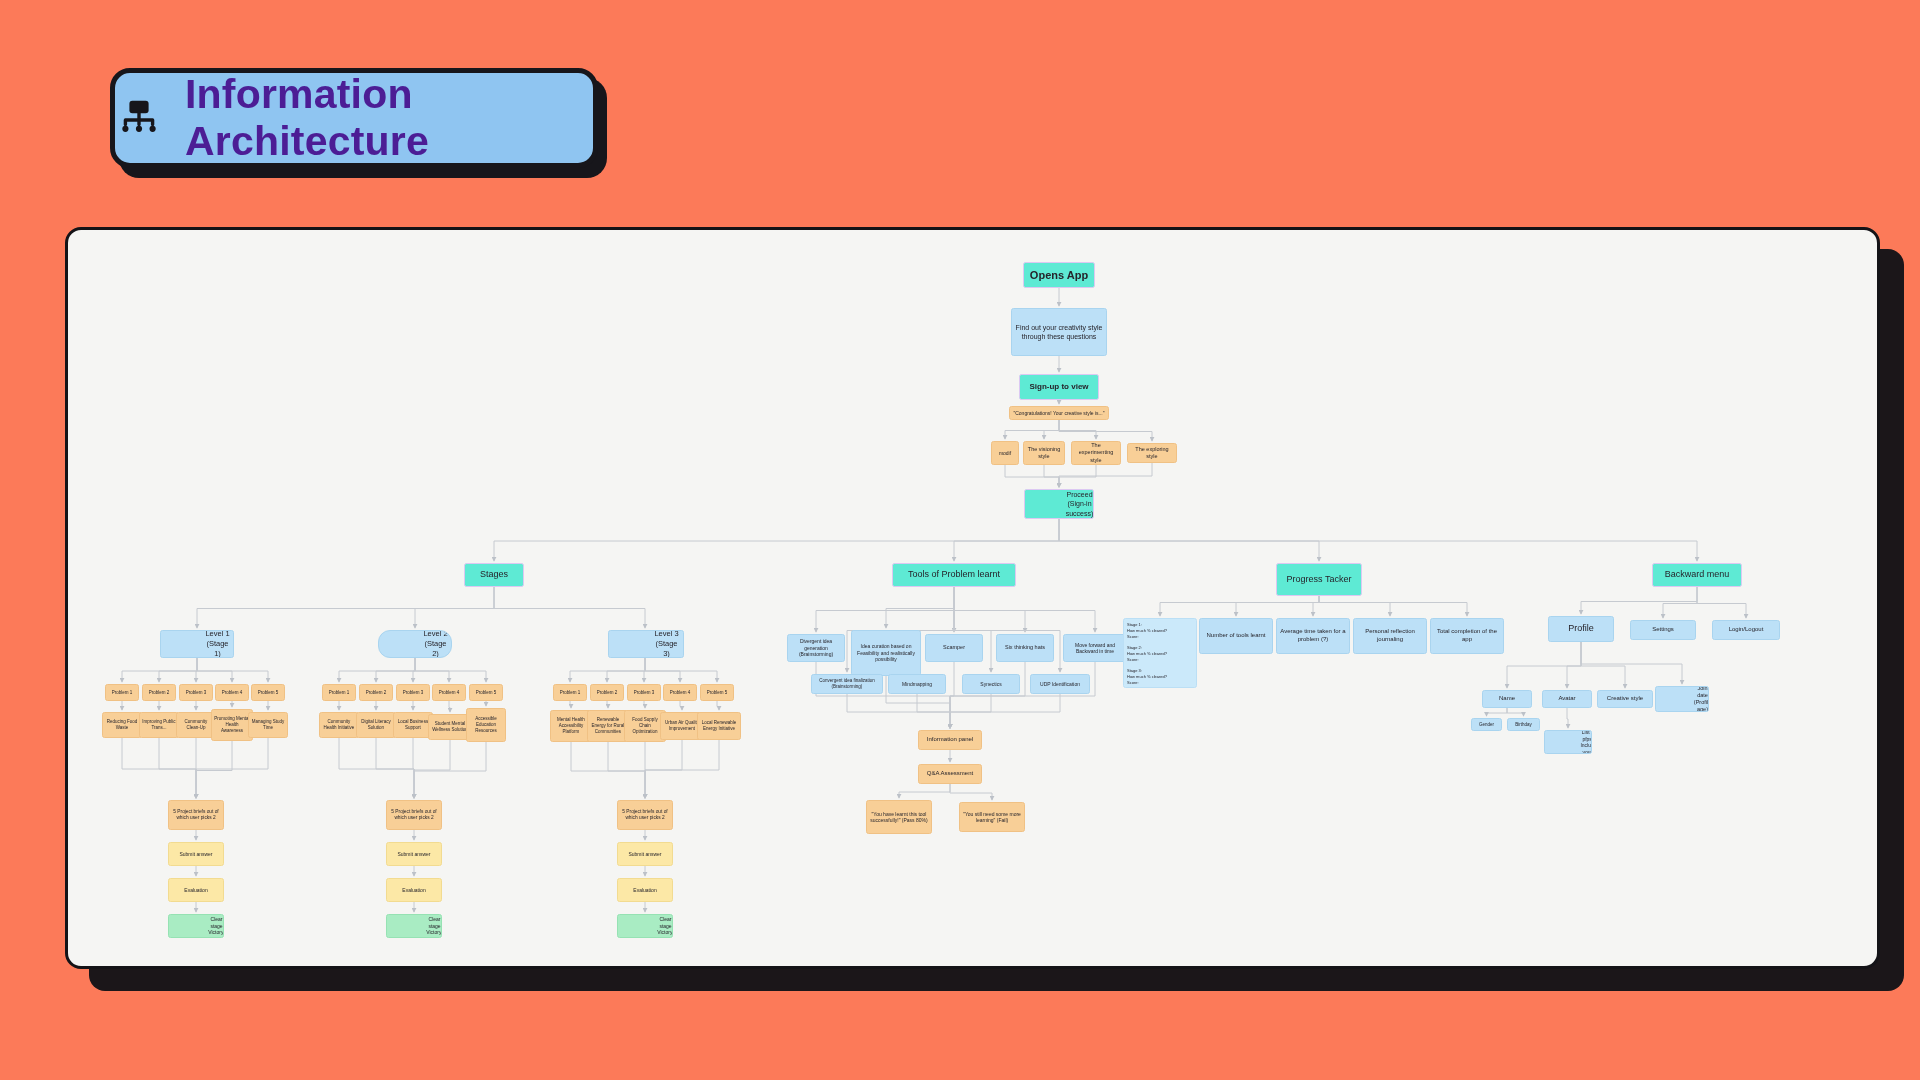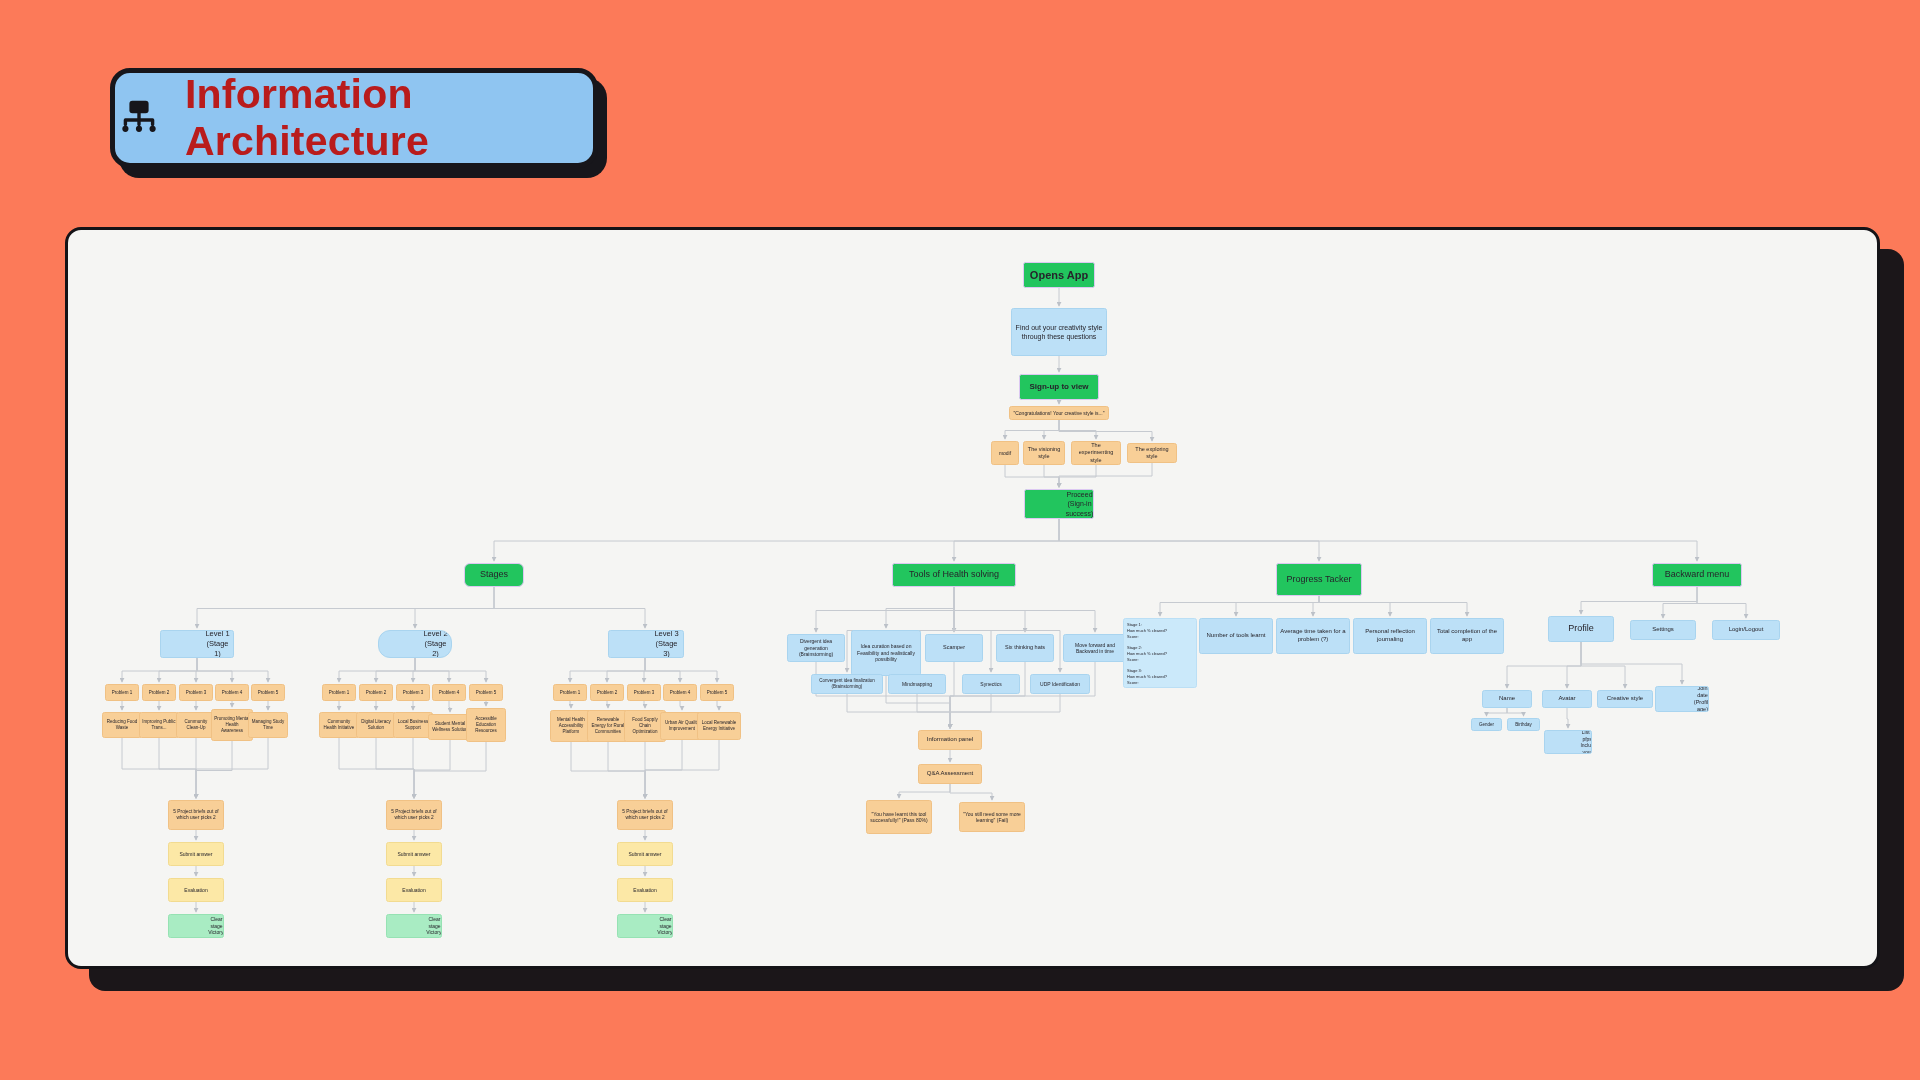--- a/index.html
+++ b/index.html
@@ -6,30 +6,30 @@
   body{width:1920px;height:1080px;overflow:hidden;font-family:"Liberation Sans",sans-serif;}
   #stage{position:relative;width:1920px;height:1080px;background:#FC7A59;}
   .canvas{position:absolute;left:65px;top:227px;width:1815px;height:742px;background:#F5F5F3;
           border:3px solid #141317;border-radius:16px;box-shadow:24px 22px 0 0 #1B1619;box-sizing:border-box;}
   #edges{position:absolute;left:0;top:0;width:1920px;height:1080px;pointer-events:none;}
   #nodes{position:absolute;left:0;top:0;width:1920px;height:1080px;}
   .edge{stroke:#C6CAD0;stroke-width:1;fill:none;stroke-linejoin:round;}
   .node{position:absolute;display:flex;align-items:center;justify-content:center;text-align:center;
         line-height:1.3;border-radius:2.5px;color:#26242B;box-sizing:border-box;padding:1px 2px;overflow:hidden;}
   .node.pre{white-space:pre-line;padding-left:43px;}
-  .n-purple{background:#22c55e;border:1px solid #DCC8F2;}
+  .n-purple{background:#5eead4;border:1px solid #DCC8F2;}
   .n-blue{background:#BCE0F7;border:1px solid #A9D4EF;}
   .n-lightblue{background:#CBE9FA;border:1px solid #BBDFF5;}
   .n-orange{background:#F8CF97;border:1px solid #F0C184;}
   .n-yellow{background:#FCE8A6;border:1px solid #F2DB90;}
   .n-green{background:#A9ECC3;border:1px solid #96E2B3;}
   .badge{position:absolute;left:110px;top:68px;width:488px;height:100px;background:#8FC5F1;
          border:5px solid #17161B;border-radius:20px;box-shadow:9px 10px 0 0 #17161B;box-sizing:border-box;
          display:flex;align-items:center;justify-content:center;gap:22px;}
-  .badge-title{font-size:41px;font-weight:700;color:#b91c1c;letter-spacing:0.2px;}
+  .badge-title{font-size:41px;font-weight:700;color:#4c1d95;letter-spacing:0.2px;}
 </style>
 </head>
 <body>
 
 <div id="stage">
 
   <div class="badge">
     <span style="display:flex;">
       <svg width="48" height="48" viewBox="0 0 24 24">
         <rect x="7.2" y="3.4" width="9.6" height="6.2" rx="1.5" fill="#17161B"></rect>
@@ -164,22 +164,22 @@
       <div class="node n-purple" style="left: 1023px; top: 262px; width: 72px; height: 26px; font-size: 11px; font-weight: 700;">Opens App</div>
       <div class="node n-blue" style="left: 1011px; top: 308px; width: 96px; height: 48px; font-size: 7px;">Find out your creativity style through these questions</div>
       <div class="node n-purple" style="left: 1019px; top: 374px; width: 80px; height: 26px; font-size: 8px; font-weight: bold;">Sign-up to view</div>
       <div class="node n-orange" style="left: 1009px; top: 406px; width: 100px; height: 14px; font-size: 5px;">"Congratulations! Your creative style is..."</div>
       <div class="node n-orange" style="left: 991px; top: 441px; width: 28px; height: 24px; font-size: 5px;">modif</div>
       <div class="node n-orange" style="left: 1023px; top: 441px; width: 42px; height: 24px; font-size: 5.5px;">The visioning style</div>
       <div class="node n-orange" style="left: 1071px; top: 441px; width: 50px; height: 24px; font-size: 5.5px;">The experimenting style</div>
       <div class="node n-orange" style="left: 1127px; top: 443px; width: 50px; height: 20px; font-size: 5.5px;">The exploring style</div>
       <div class="node n-purple pre" style="left: 1024px; top: 489px; width: 70px; height: 30px; font-size: 7px;">Proceed
 (Sign-in success)</div>
-      <div class="node n-purple" style="left: 464px; top: 563px; width: 60px; height: 24px; font-size: 9px; border-radius: 6px;">Stages</div>
-      <div class="node n-purple" style="left: 892px; top: 563px; width: 124px; height: 24px; font-size: 9px;">Tools of Health solving</div>
+      <div class="node n-purple" style="left: 464px; top: 563px; width: 60px; height: 24px; font-size: 9px;">Stages</div>
+      <div class="node n-purple" style="left: 892px; top: 563px; width: 124px; height: 24px; font-size: 9px;">Tools of Problem learnt</div>
       <div class="node n-purple" style="left: 1276px; top: 563px; width: 86px; height: 33px; font-size: 9px;">Progress Tacker</div>
       <div class="node n-purple" style="left: 1652px; top: 563px; width: 90px; height: 24px; font-size: 9px;">Backward menu</div>
       <div class="node n-blue pre" style="left: 160px; top: 630px; width: 74px; height: 28px; font-size: 7.5px;">Level 1
 (Stage 1)</div>
       <div class="node n-blue pre" style="left: 378px; top: 630px; width: 74px; height: 28px; font-size: 7.5px; border-radius: 12px;">Level 2
 (Stage 2)</div>
       <div class="node n-blue pre" style="left: 608px; top: 630px; width: 76px; height: 28px; font-size: 7.5px;">Level 3
 (Stage 3)</div>
       <div class="node n-orange" style="left: 105px; top: 684px; width: 34px; height: 17px; font-size: 4.5px;">Problem 1</div>
       <div class="node n-orange" style="left: 142px; top: 684px; width: 34px; height: 17px; font-size: 4.5px;">Problem 2</div>

